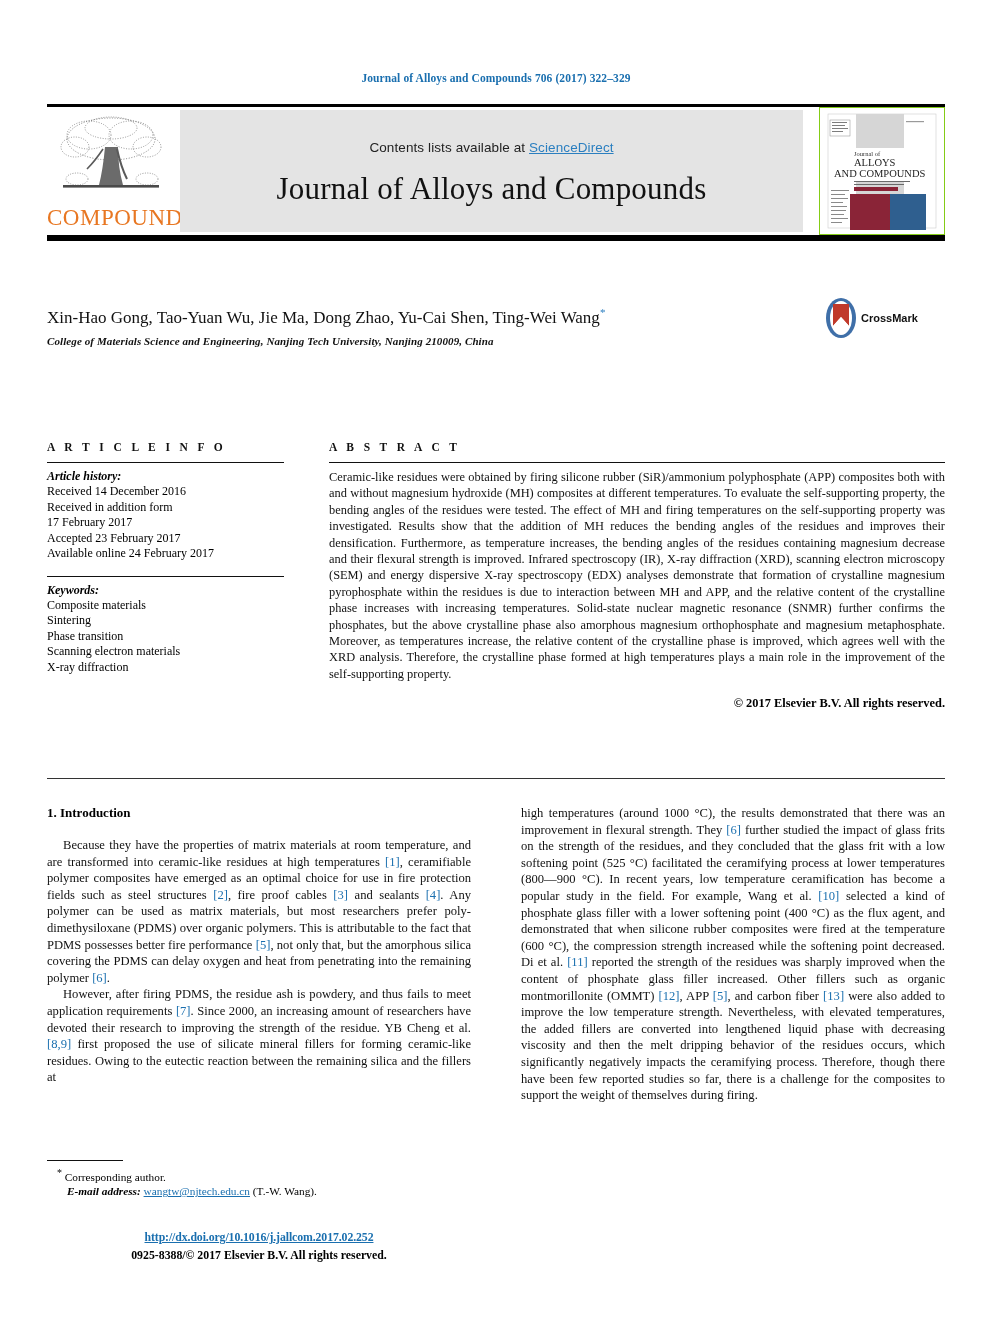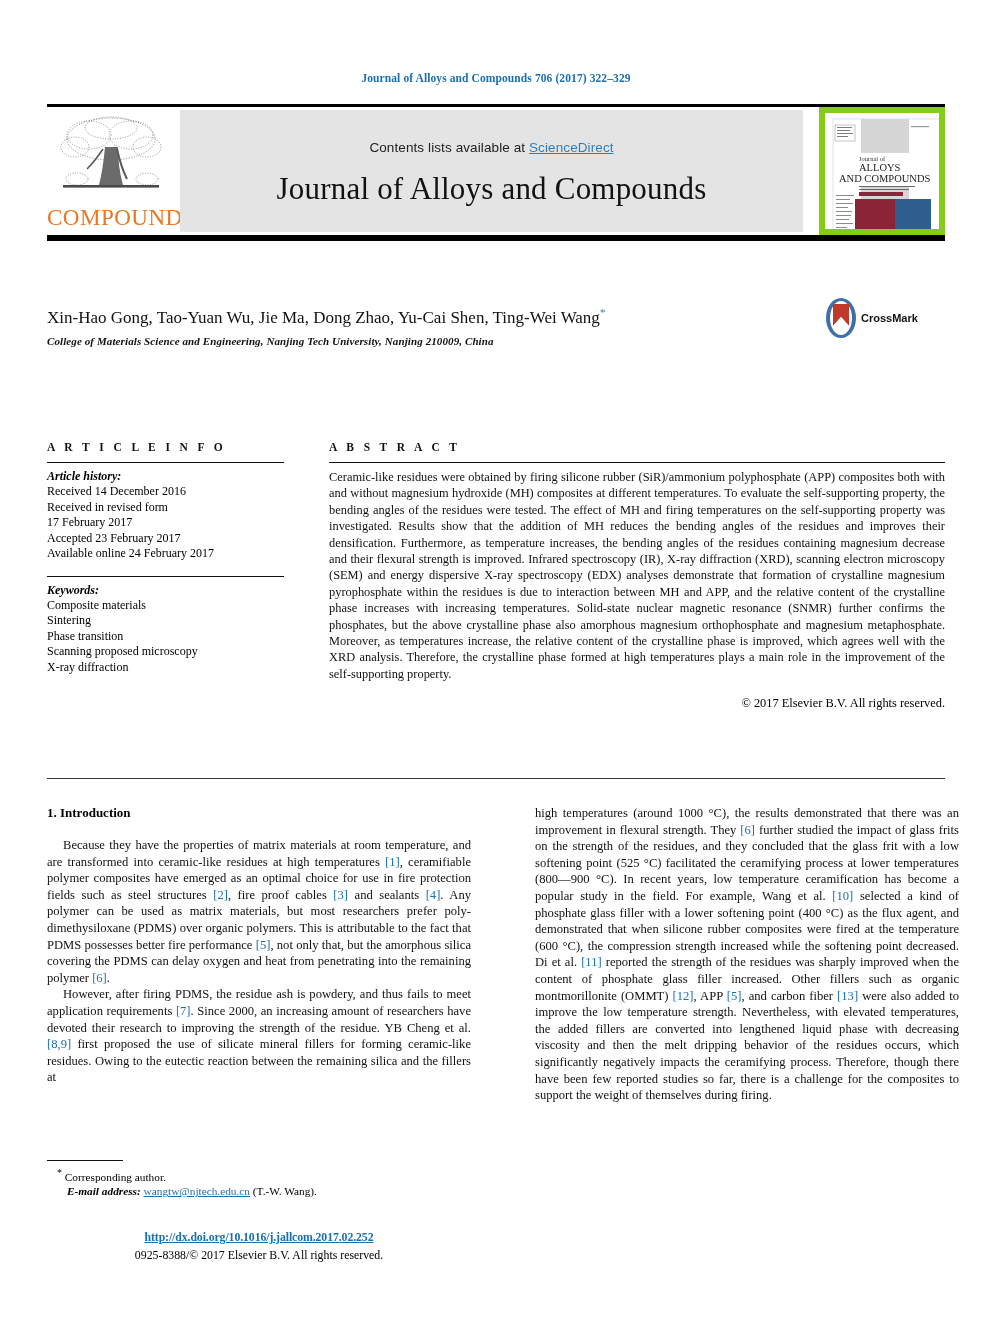--- a/index.html
+++ b/index.html
@@ -105,21 +105,21 @@
   }
   .homepage-line .hp-url {
     color: #2b7fc0;
     letter-spacing: 1.6px;
   }
   .cover-thumb {
     position: absolute;
     left: 772px; top: 0px;
     width: 126px;
     height: 128px;
-    border: 6px solid #84cc16;
+    border: 1px solid #84cc16;
     background: #fff;
     box-sizing: border-box;
     overflow: hidden;
   }
   .rule-bottom {
     height: 6px;
     background: #000;
     width: 898px;
   }
 
@@ -213,20 +213,21 @@
     font-size: 12.4px;
     line-height: 16.4px;
     text-align: justify;
     color: #111;
   }
   .copyright {
     font-family: "Liberation Serif", serif;
     font-size: 12.4px;
     text-align: right;
     margin-top: 14px;
+    font-weight: bold;
   }
   .hr-section {
     position: absolute;
     left: 47px; top: 778px;
     width: 898px;
     border: 0;
     border-top: 1px solid #333;
     margin: 0;
   }
 
@@ -235,21 +236,21 @@
     position: absolute;
     left: 47px; top: 805px;
     width: 898px;
   }
   .bcol {
     position: absolute;
     top: 0;
     width: 424px;
   }
   .bcol.left { left: 0; }
-  .bcol.right { left: 488px; }
+  .bcol.right { left: 474px; }
   .sec-title {
     font-family: "Liberation Serif", serif;
     font-weight: bold;
     font-size: 13px;
     margin-bottom: 16px;
   }
   .para {
     font-family: "Liberation Serif", serif;
     font-size: 12.6px;
     line-height: 16.6px;
@@ -292,21 +293,21 @@
   .doi-link {
     font-family: "Liberation Serif", serif;
     font-size: 11.8px;
     font-weight: bold;
     color: #1a6faf;
     letter-spacing: -0.1px;
   }
   .issn-line {
     font-family: "Liberation Serif", serif;
     font-size: 11.8px;
-    font-weight: normal;
+    font-weight: bold;
     margin-top: 3px;
   }
 </style>
 </head>
 <body>
 
 <div class="page">
 
   <div class="running-head">Journal of Alloys and Compounds 706 (2017) 322–329</div>
 
@@ -404,30 +405,30 @@
     <div class="affiliation">College of Materials Science and Engineering, Nanjing Tech University, Nanjing 210009, China</div>
   </div>
 
   <div class="info-abstract">
 
     <div class="col-info">
       <div class="sec-head">A R T I C L E   I N F O</div>
       <hr class="hr-thin">
       <div class="info-label">Article history:</div>
       <div class="info-line">Received 14 December 2016</div>
-      <div class="info-line">Received in revised form</div>
+      <div class="info-line">Received in addition form</div>
       <div class="info-line">17 February 2017</div>
       <div class="info-line">Accepted 23 February 2017</div>
       <div class="info-line">Available online 24 February 2017</div>
       <hr class="hr-thin-2">
       <div class="info-label">Keywords:</div>
       <div class="info-line">Composite materials</div>
       <div class="info-line">Sintering</div>
       <div class="info-line">Phase transition</div>
-      <div class="info-line">Scanning proposed microscopy</div>
+      <div class="info-line">Scanning electron materials</div>
       <div class="info-line">X-ray diffraction</div>
     </div>
 
     <div class="col-abstract">
       <div class="sec-head">A B S T R A C T</div>
       <hr class="hr-thin">
       <div class="abstract-text">Ceramic-like residues were obtained by firing silicone rubber (SiR)/ammonium polyphosphate (APP) composites both with and without magnesium hydroxide (MH) composites at different temperatures. To evaluate the self-supporting property, the bending angles of the residues were tested. The effect of MH and firing temperatures on the self-supporting property was investigated. Results show that the addition of MH reduces the bending angles of the residues and improves their densification. Furthermore, as temperature increases, the bending angles of the residues containing magnesium decrease and their flexural strength is improved. Infrared spectroscopy (IR), X-ray diffraction (XRD), scanning electron microscopy (SEM) and energy dispersive X-ray spectroscopy (EDX) analyses demonstrate that formation of crystalline magnesium pyrophosphate within the residues is due to interaction between MH and APP, and the relative content of the crystalline phase increases with increasing temperatures. Solid-state nuclear magnetic resonance (SNMR) further confirms the phosphates, but the above crystalline phase also amorphous magnesium orthophosphate and magnesium metaphosphate. Moreover, as temperatures increase, the relative content of the crystalline phase is improved, which agrees well with the XRD analysis. Therefore, the crystalline phase formed at high temperatures plays a main role in the improvement of the self-supporting property.</div>
       <div class="copyright">© 2017 Elsevier B.V. All rights reserved.</div>
     </div>
   </div>

